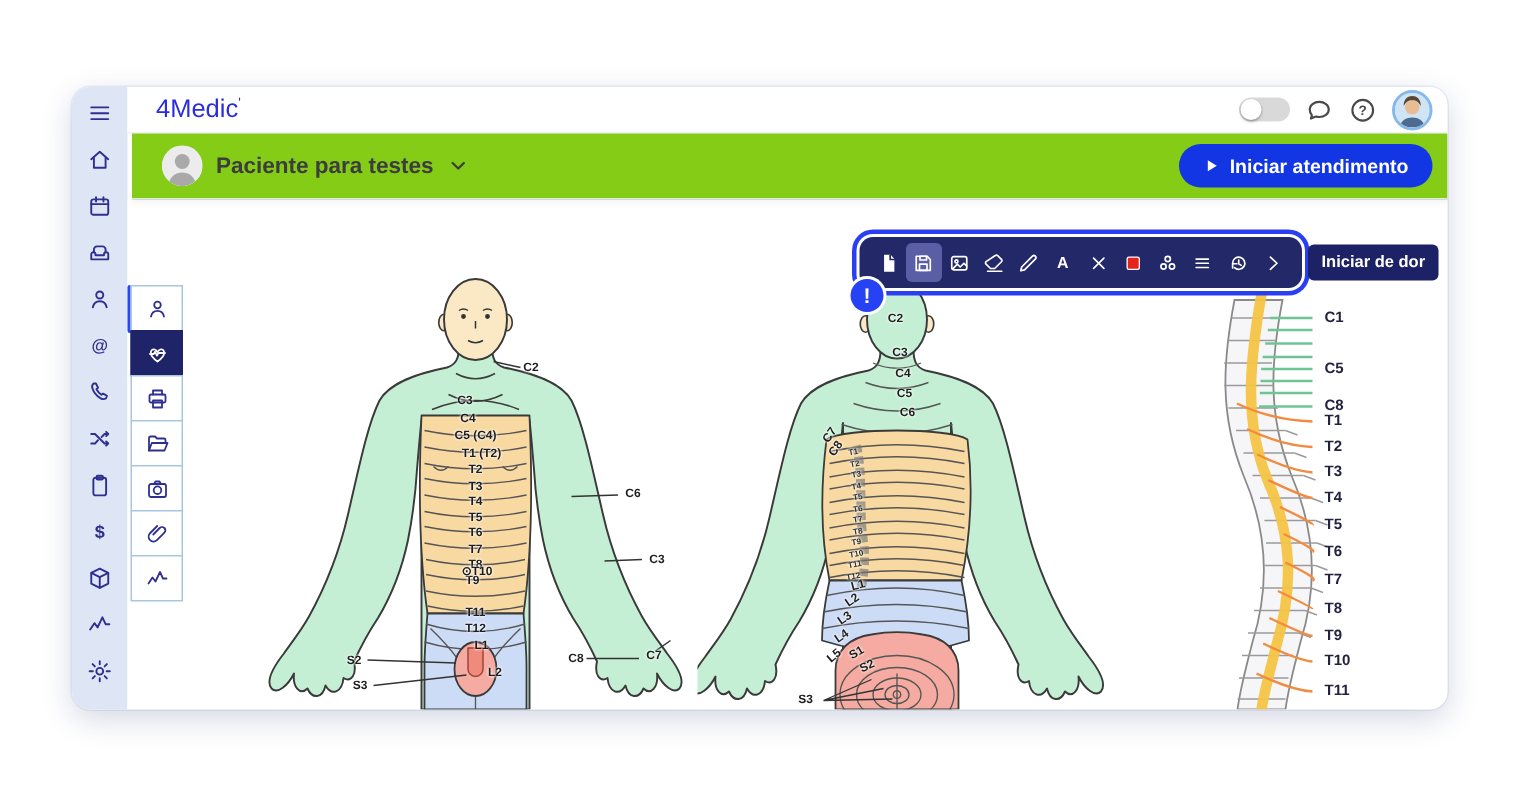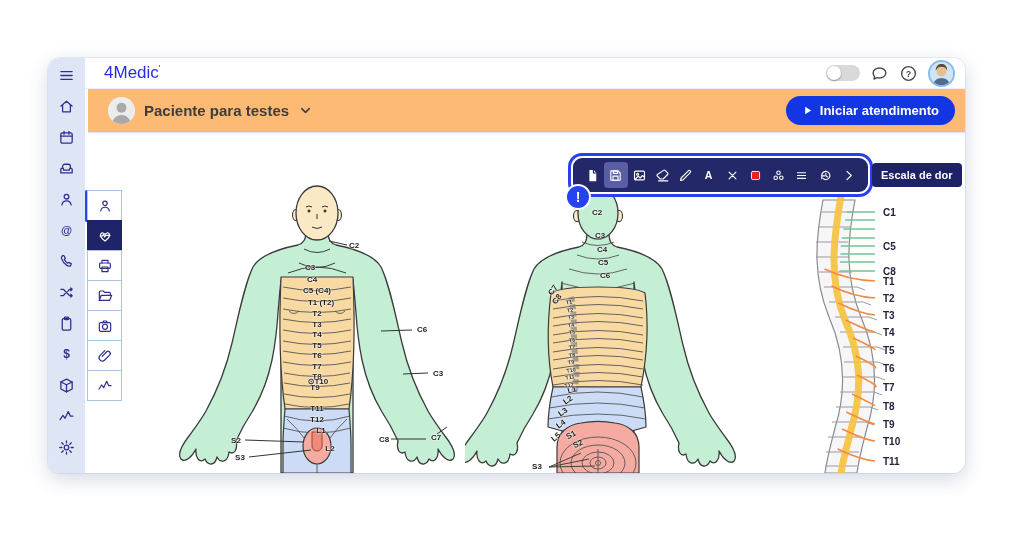--- a/index.html
+++ b/index.html
@@ -22,21 +22,21 @@
   .brand .mark{font-size:9px;vertical-align:top;}
   .top-controls{display:flex;align-items:center;gap:10px;}
   .toggle{width:34px;height:16px;border-radius:9px;background:#d9d9d9;position:relative;cursor:pointer;}
   .toggle .knob{position:absolute;left:1px;top:1px;width:14px;height:14px;border-radius:50%;background:#fff;
                 box-shadow:0 1px 2px rgba(0,0,0,.35);}
   .tb-ic{width:19px;height:19px;color:#4a4a4a;cursor:pointer;display:flex;}
   .tb-ic .ic{width:19px;height:19px;}
   .user-avatar{width:27px;height:27px;border-radius:50%;overflow:hidden;border:2px solid #86b9ea;
                box-sizing:border-box;cursor:pointer;background:#cfe4f5;}
   
-  .patient-bar{position:absolute;left:40px;top:31px;right:0;height:44px;background:#fdba74;
+  .patient-bar{position:absolute;left:40px;top:31px;right:0;height:44px;background:#84cc16;
                border-bottom:1px solid #e4e7f0;box-shadow:0 2px 3px rgba(60,70,120,.06);
                display:flex;align-items:center;justify-content:space-between;padding:0 10px 0 20px;box-sizing:border-box;z-index:5;}
   .patient-select{display:flex;align-items:center;gap:9px;cursor:pointer;}
   .pavatar{width:27px;height:27px;border-radius:50%;background:#e7e7e7;overflow:hidden;display:flex;}
   .pname{font-size:15px;font-weight:700;color:#3d3d3d;}
   .chev{width:15px;height:15px;color:#3d3d3d;}
   .start-btn{display:flex;align-items:center;gap:7px;background:#1336e4;color:#fff;border:none;
              border-radius:15px;height:29px;padding:0 16px;font-family:inherit;font-size:13px;font-weight:700;cursor:pointer;}
   .start-btn .ic{width:11px;height:11px;}
   
@@ -487,16 +487,16 @@
               <path d="M12.5 8.5v4l2.7 1.8"></path>
             </svg>
           </button>
           <button class="tool">
             <svg viewBox="0 0 24 24" class="ic ">
               <path d="M9.5 5.5l7 6.5-7 6.5"></path>
             </svg>
           </button>
         </div>
       <div class="alert-badge">!</div>
-      <button class="pain-btn">Escala de dor</button>
+      <button class="pain-btn">Iniciar de dor</button>
     </div>
   </div>
 </div>
 
 </body></html>

